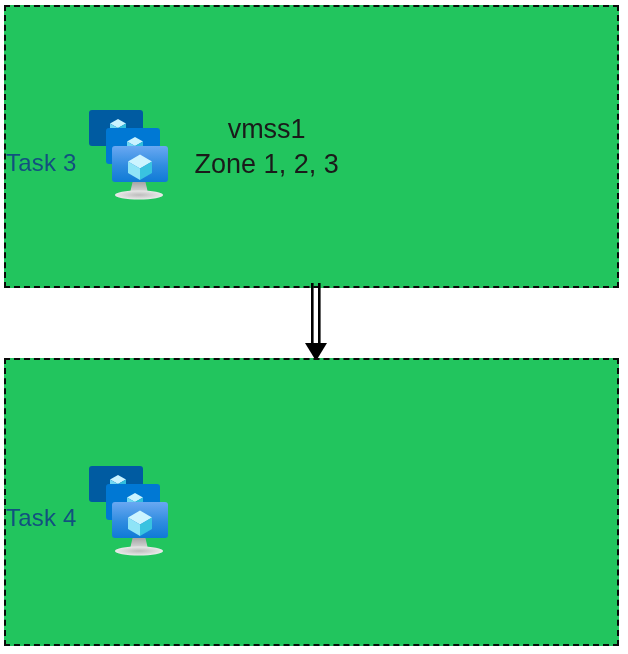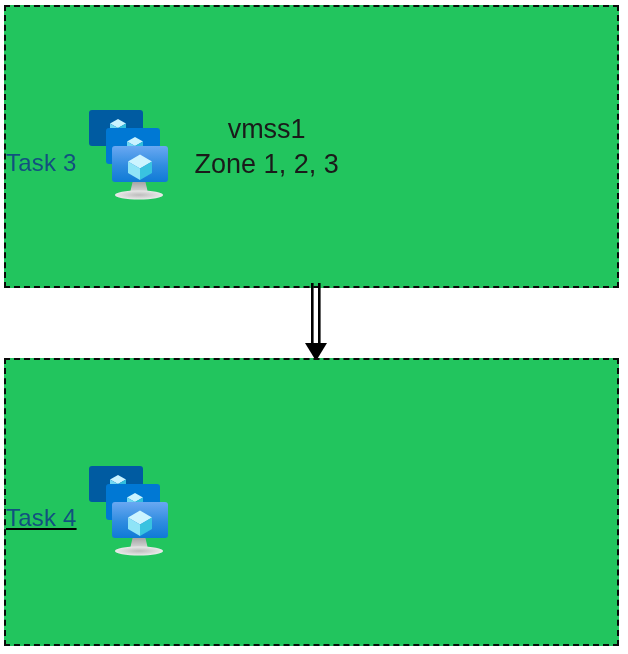--- a/index.html
+++ b/index.html
@@ -38,21 +38,20 @@
     left: 4px;
     top: 5px;
     width: 615px;
     height: 283px;
   }
   #task-box-bottom {
     left: 4px;
     top: 358px;
     width: 615px;
     height: 288px;
-    text-decoration: underline;
   }
 
   .task-title {
     color: #12507f;
     font-size: 24px;
     line-height: 1;
     font-weight: 400;
     letter-spacing: 0.2px;
     text-align: center;
     user-select: none;

